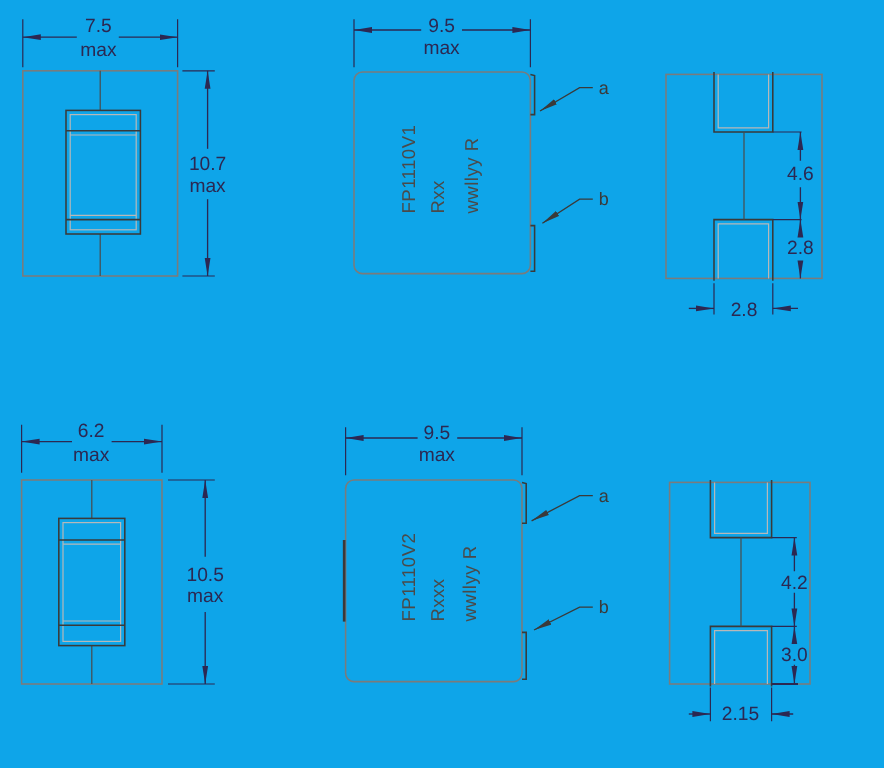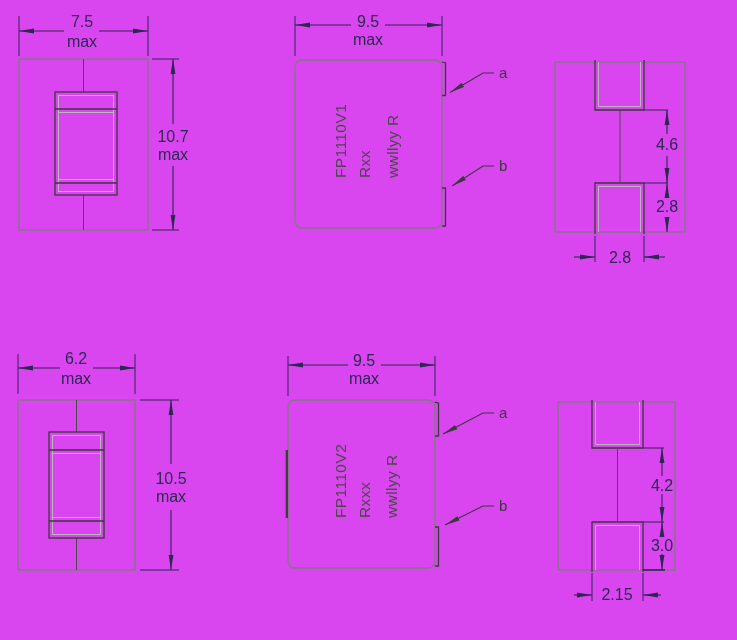--- a/index.html
+++ b/index.html
@@ -1,16 +1,16 @@
 <!DOCTYPE html>
 <html><head>
 <meta charset="utf-8">
 <style>
   html,body { margin:0; padding:0; background:#ffffff; }
-  #canvas { position:relative; width:737px; height:640px; background:#d946ef; overflow:hidden; }
+  #canvas { position:relative; width:737px; height:640px; background:#0ea5e9; overflow:hidden; }
   svg { display:block; }
   svg text { font-family:"Liberation Sans","DejaVu Sans",sans-serif; }
   .dim-text  { fill:#2c2852; font-size:16px; }
   .lbl-text  { fill:#3a3a3a; font-size:15px; }
   .mark-text { fill:#4a4a4a; font-size:15.5px; letter-spacing:0.4px; }
   .dim-line  { stroke:#2c2852; stroke-width:1.1; fill:none; }
   .ext-line  { stroke:#2c2852; stroke-width:1;   fill:none; }
   .outline   { stroke:#7b7b7b; stroke-width:1.3; fill:none; }
   .detail    { stroke:#3a3a3a; stroke-width:1.3; fill:none; }
   .light     { stroke:#b8b8b8; stroke-width:1;   fill:none; }

